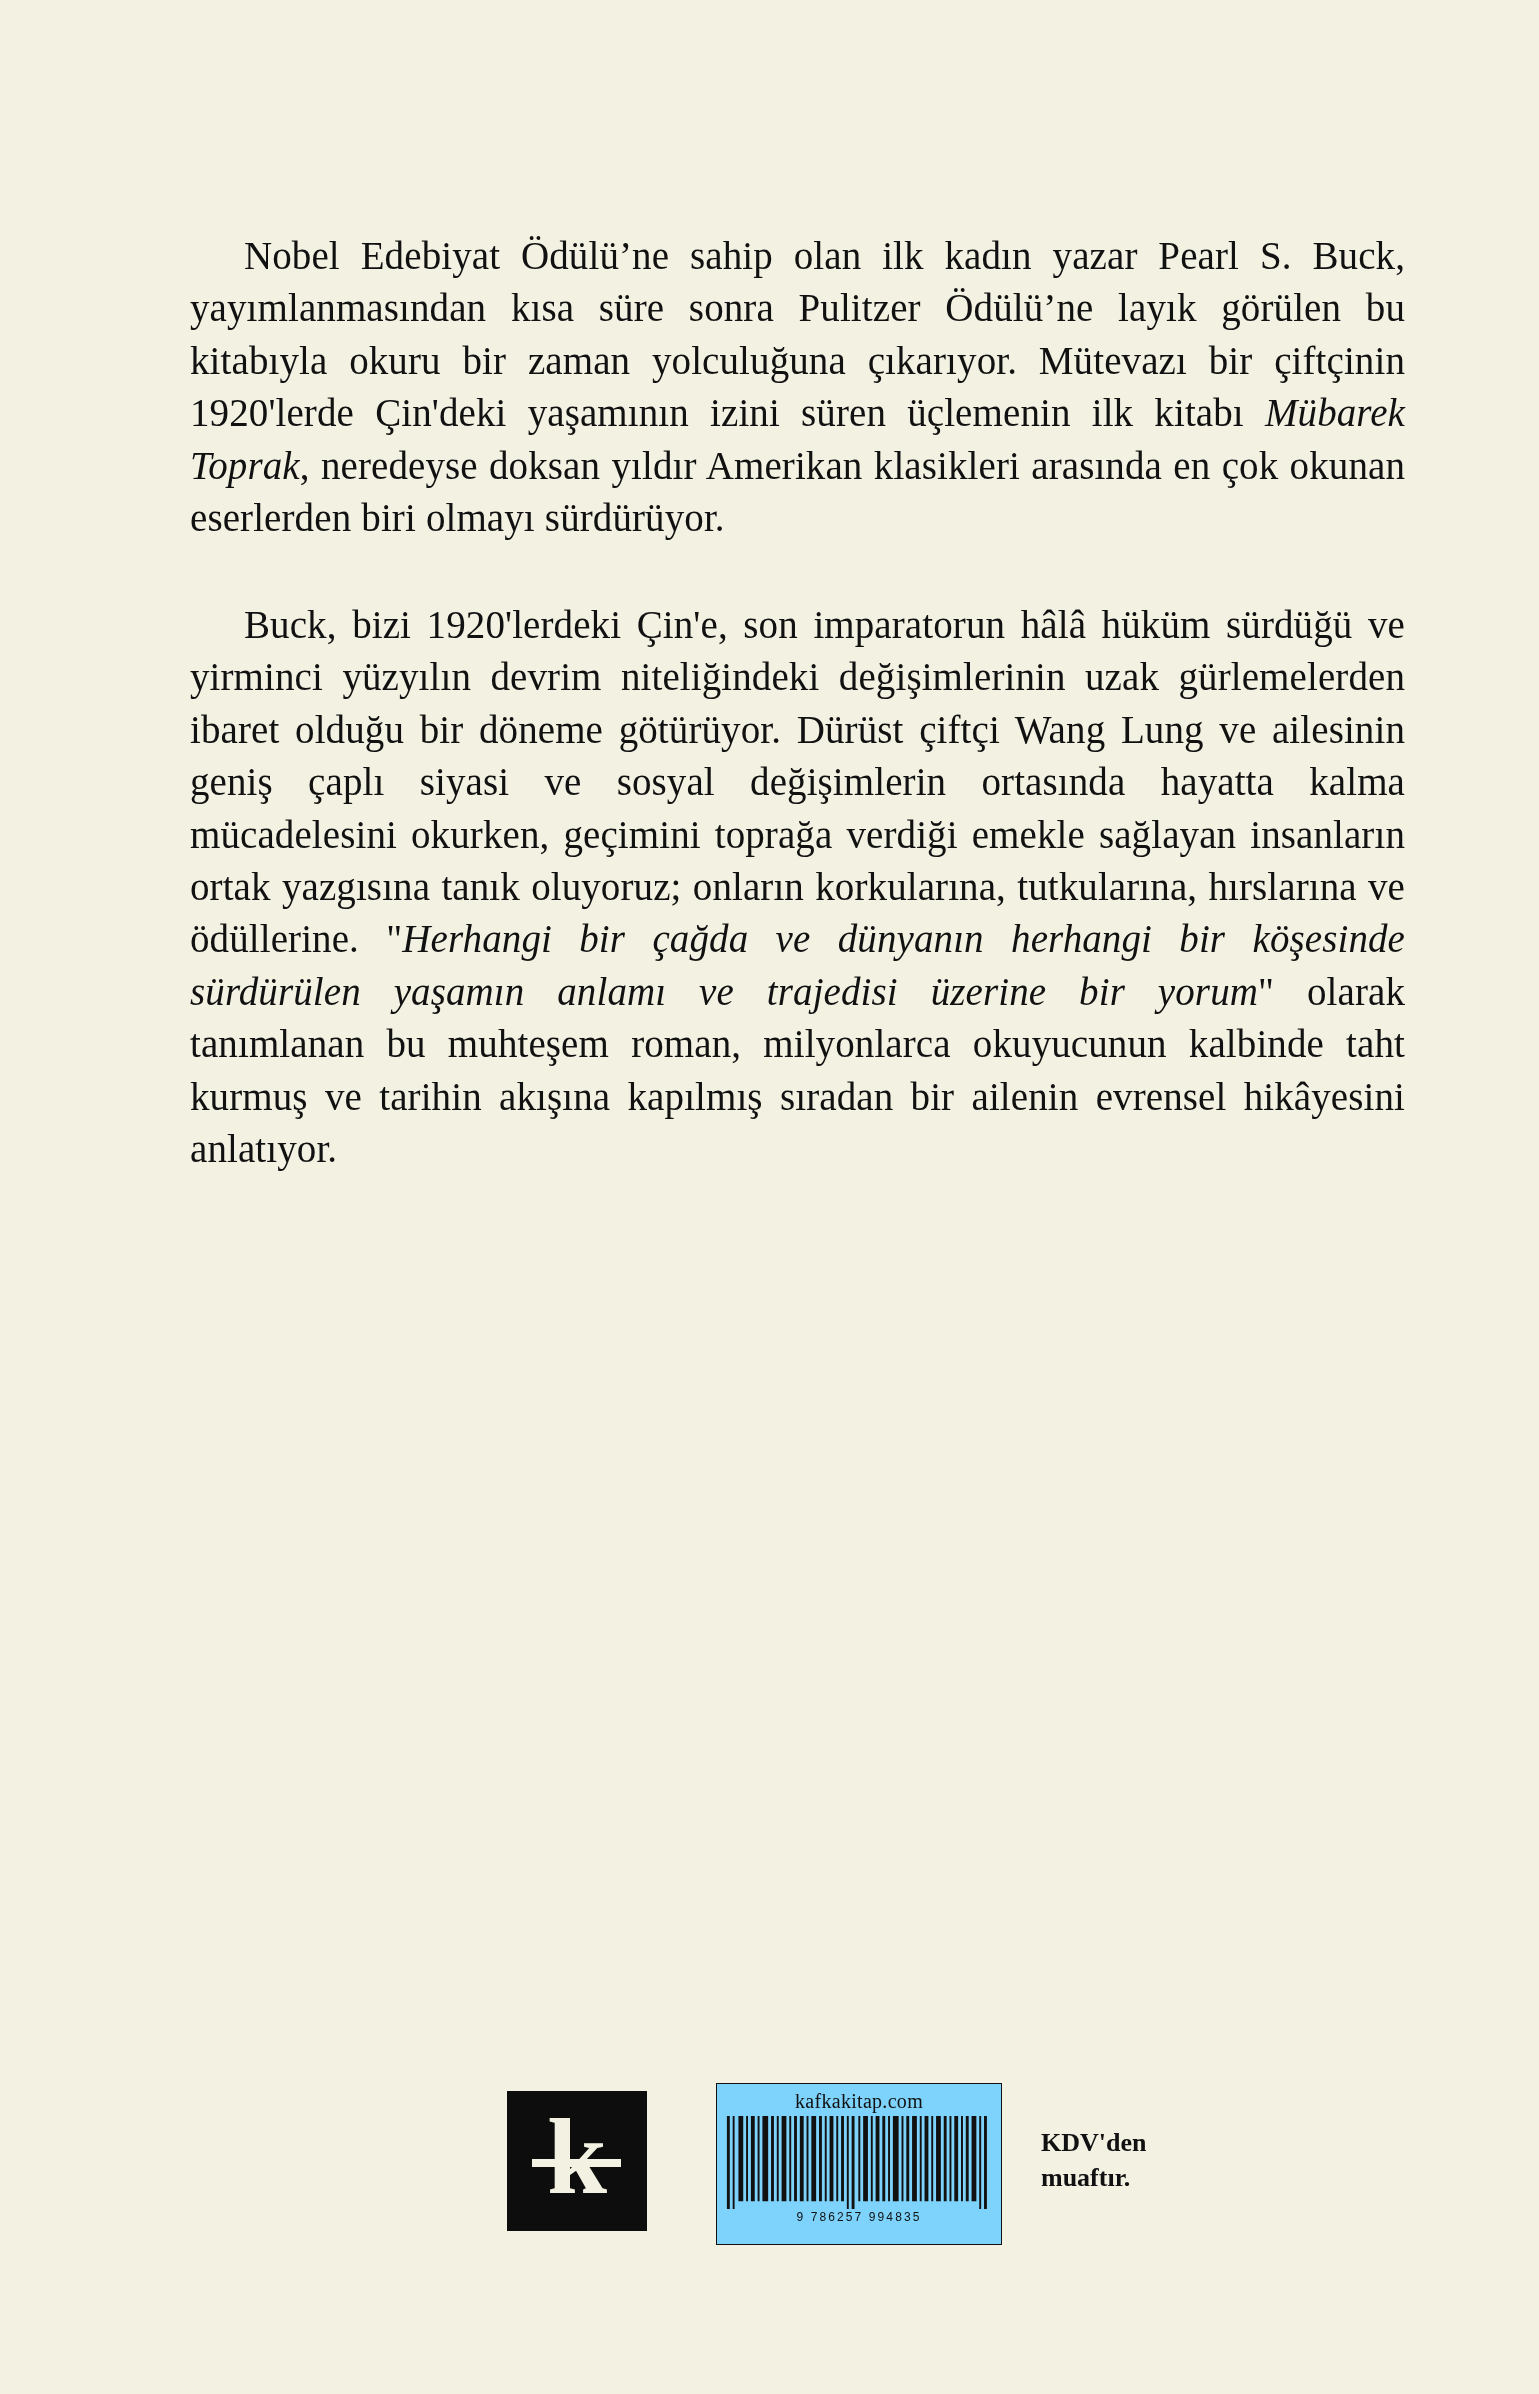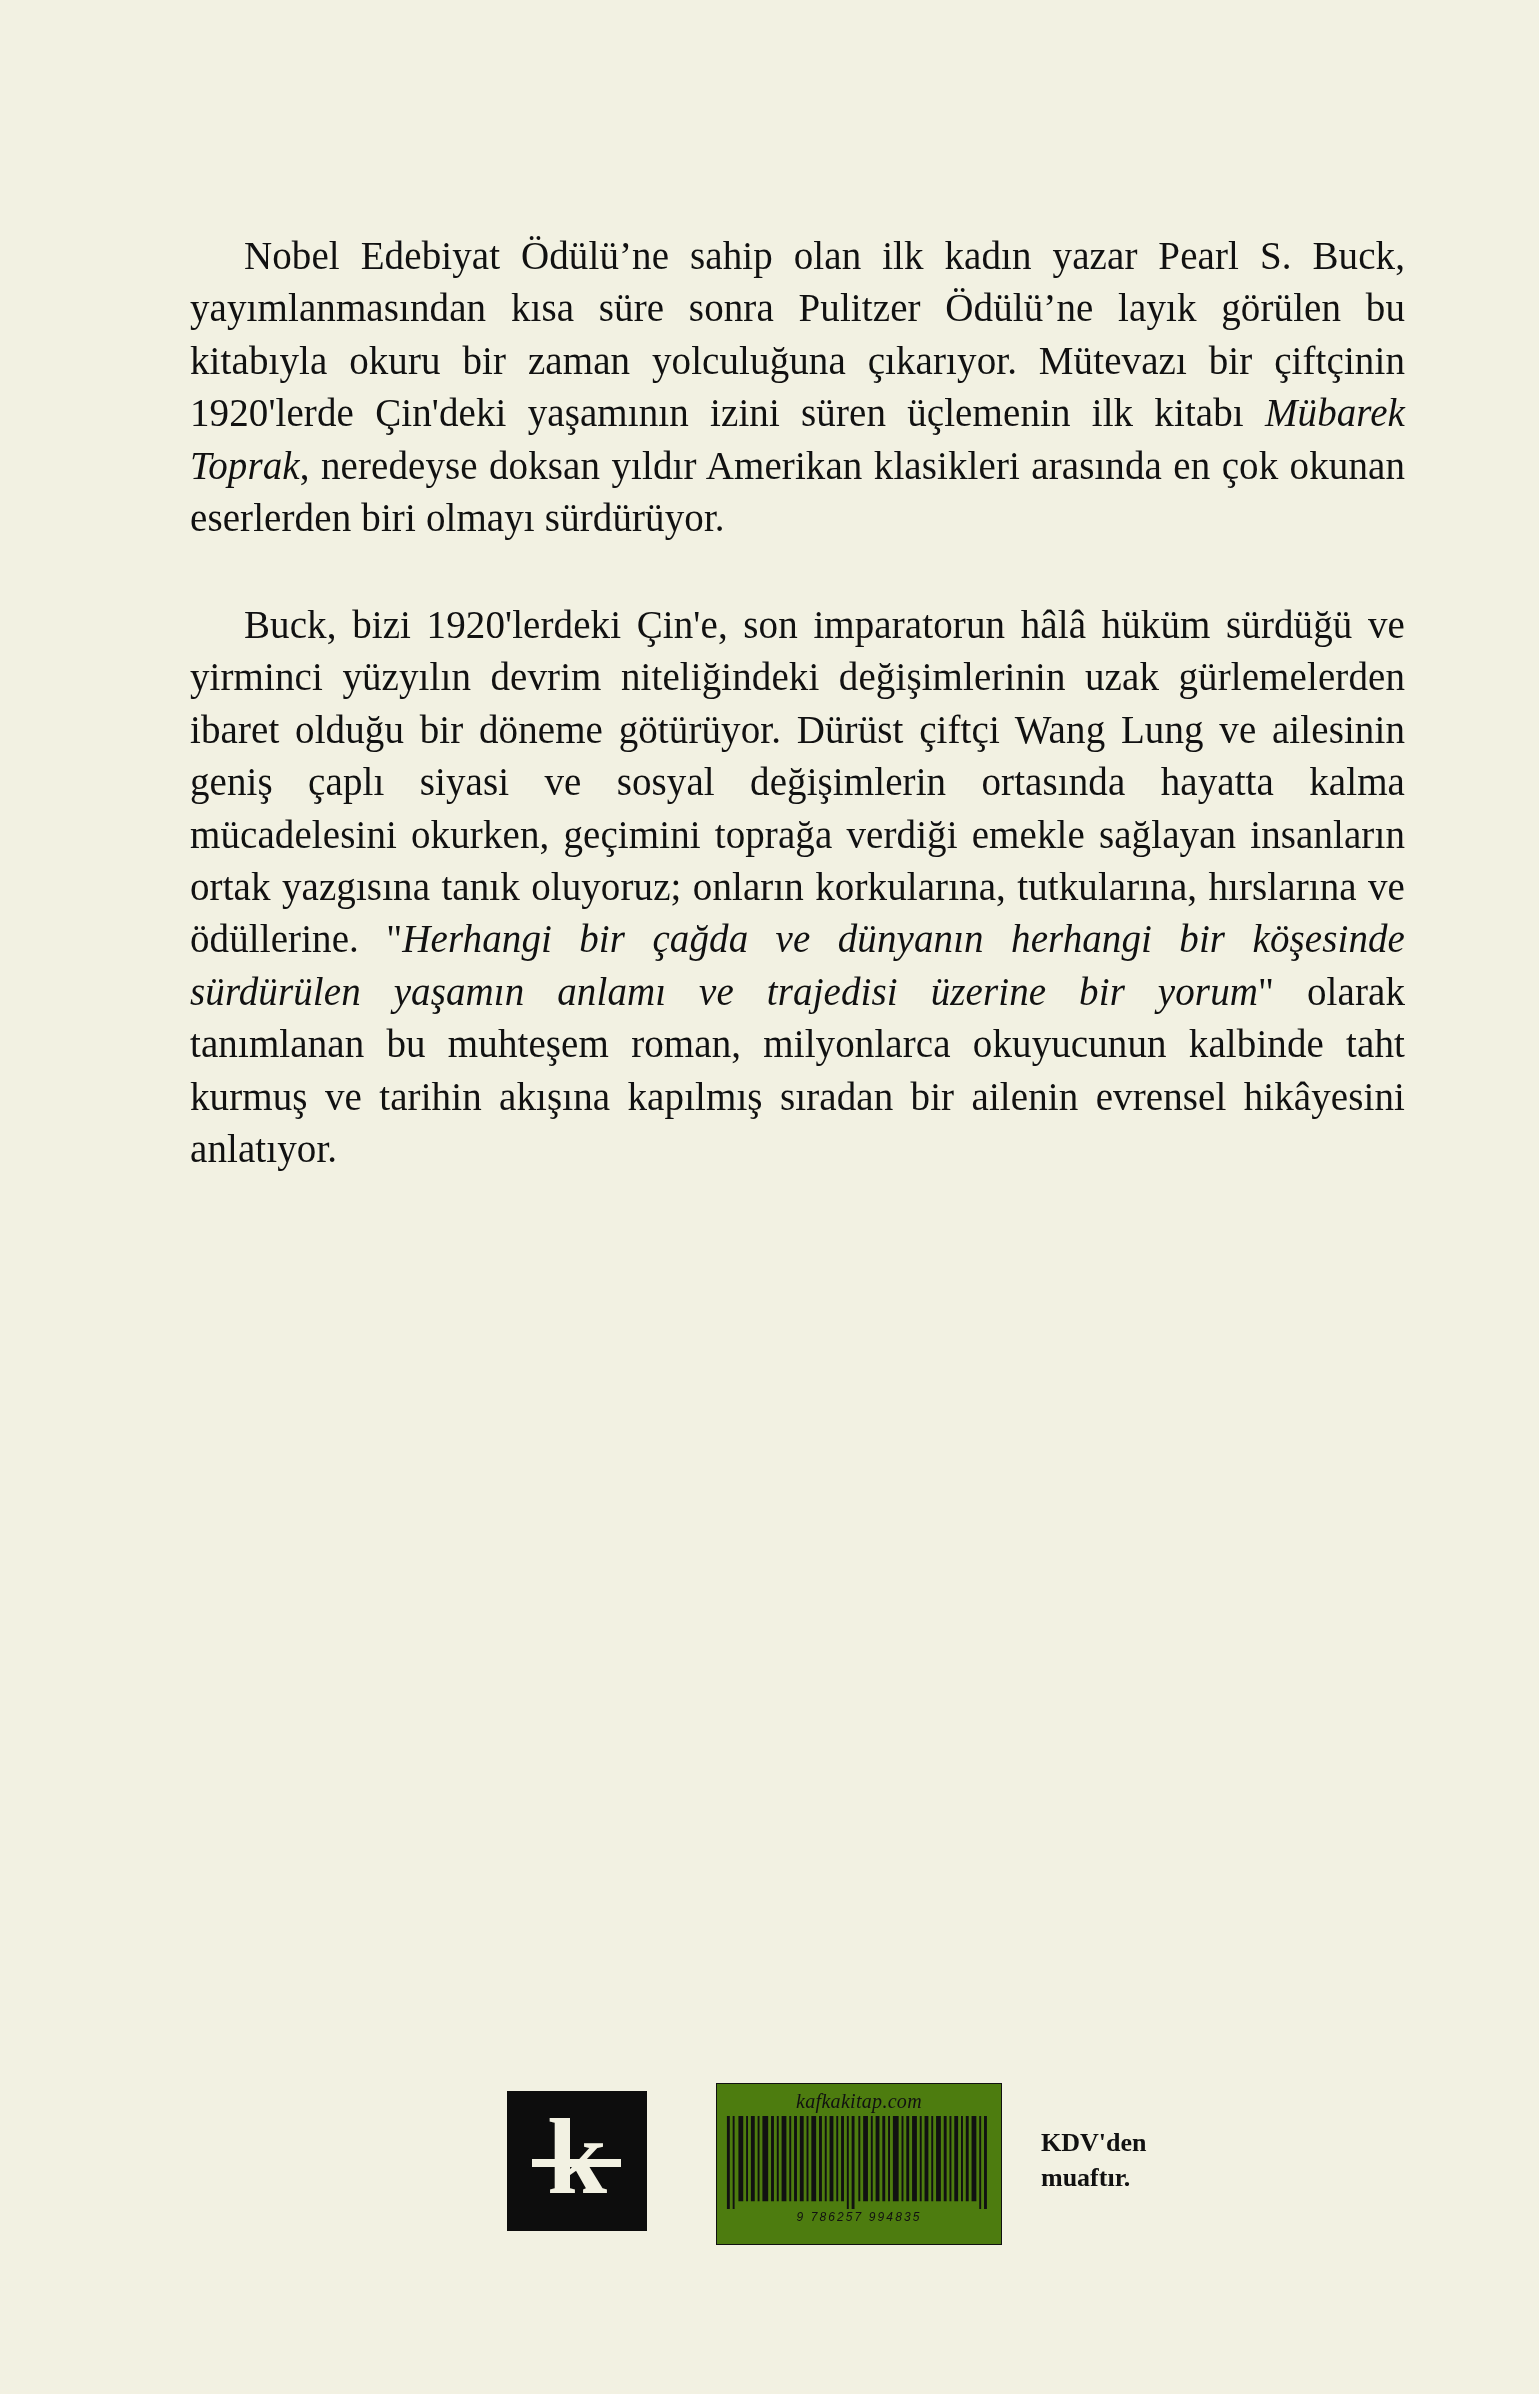--- a/index.html
+++ b/index.html
@@ -93,25 +93,24 @@
     height: 8.7px;
     background: #f2f1e2;
   }
 
   .barcode-block {
     position: absolute;
     left: 716px;
     top: 0;
     width: 286px;
     height: 162px;
-    background: #4d7c0f;
+    background: #7dd3fc;
     border: 1.9px solid #111111;
     box-sizing: border-box;
     padding: 5.8px 7.7px 3.9px 7.7px;
-    font-style: italic;
   }
 
   .barcode-url {
     text-align: center;
     font-family: "Liberation Serif", serif;
     font-size: 20px;
     letter-spacing: 0.3px;
     color: #111;
     margin-bottom: 2.9px;
   }

